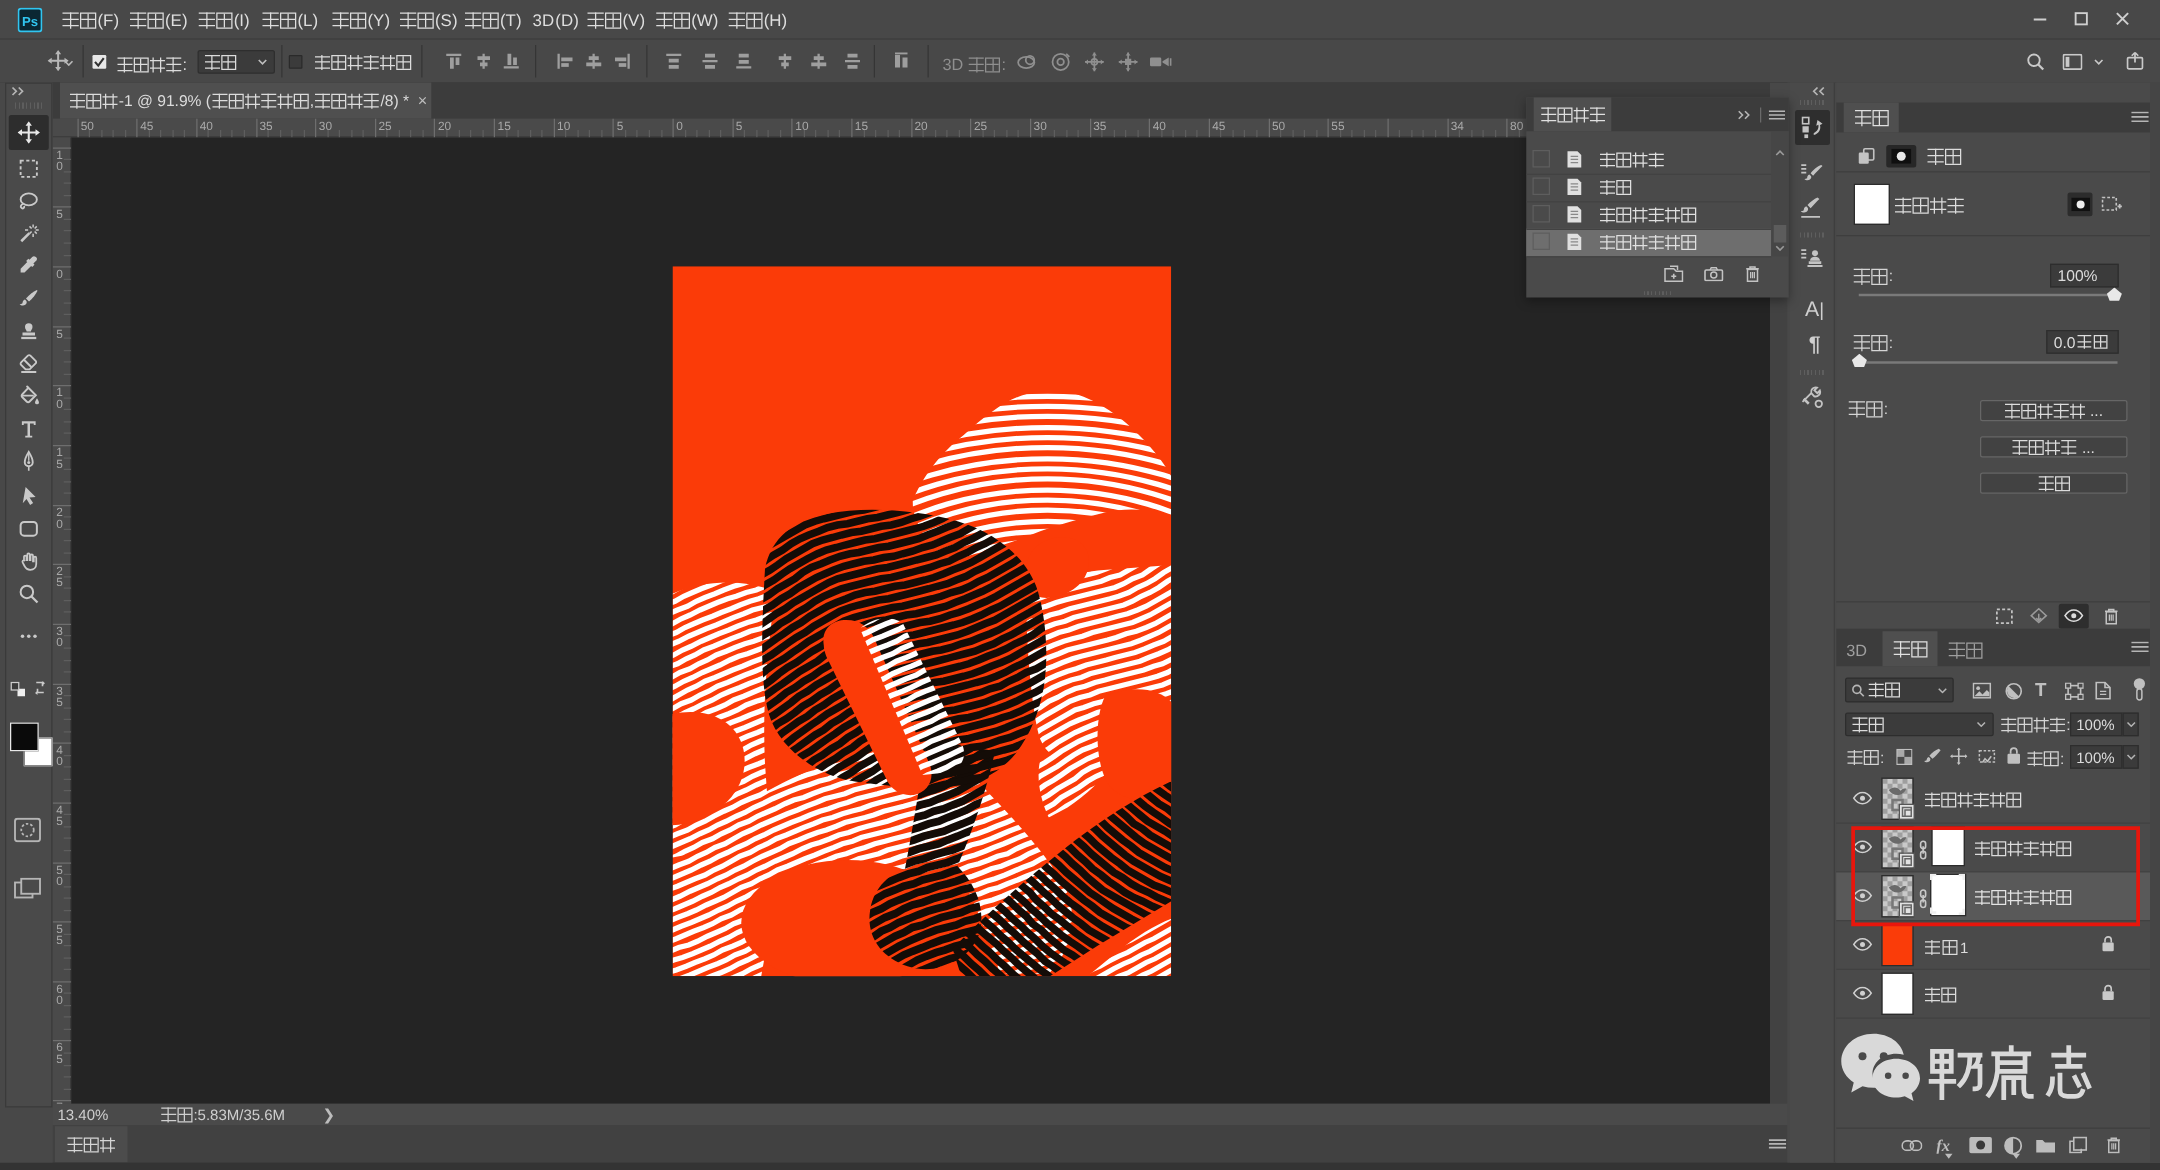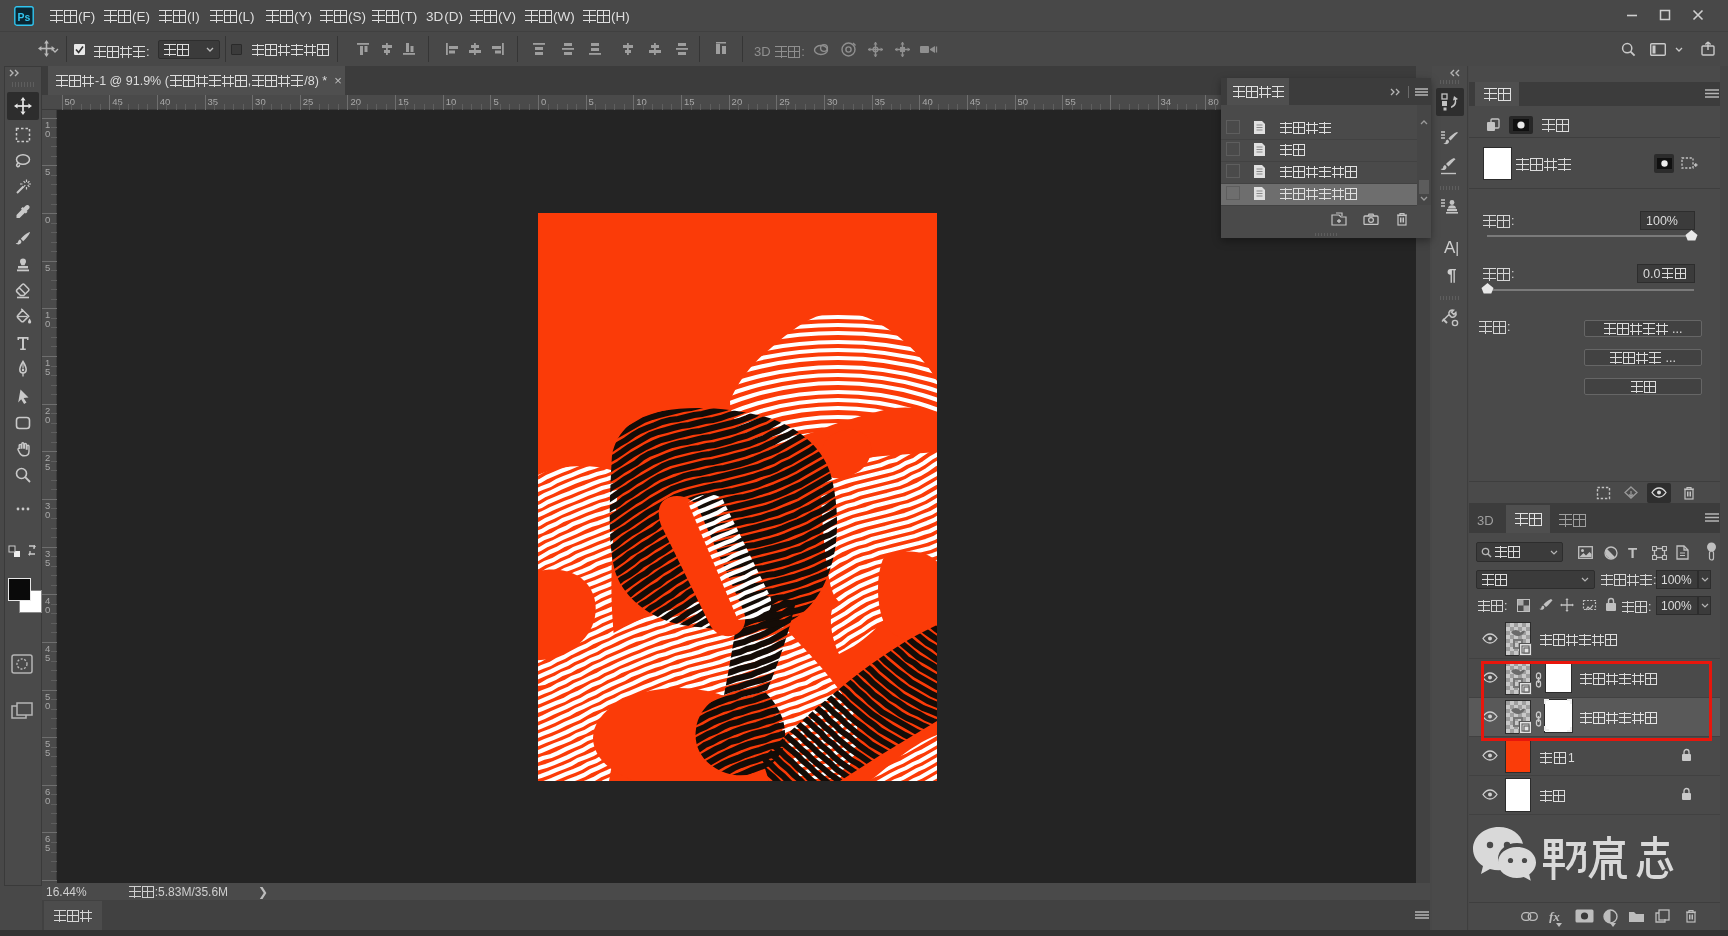--- a/index.html
+++ b/index.html
@@ -921,21 +921,21 @@
         <path d="M304,619L311,614L317,609L324,605L330,600L337,596L344,592L351,588L358,584L365,581L373,577L380,573L387,570L394,566L401,562L408,558L415,554L422,550L429,546L435,541L442,537L448,532L455,527"></path>
         <path d="M308,625L315,620L321,615L328,611L334,606L341,602L348,598L355,594L362,591L369,587L377,583L384,580L391,576L398,572L405,569L412,565L419,561L426,556L433,552L439,548L446,543L452,538L459,533"></path>
         <path d="M312,631L319,626L325,622L332,617L339,613L345,608L352,604L359,601L366,597L374,593L381,589L388,586L395,582L402,579L409,575L416,571L423,567L430,563L437,558L443,554L450,549L456,544L463,539"></path>
         <path d="M316,637L323,632L329,628L336,623L343,619L349,615L356,611L363,607L370,603L378,599L385,596L392,592L399,588L406,585L413,581L420,577L427,573L434,569L441,565L447,560L454,555L460,551L467,546"></path>
         <path d="M320,643L327,639L333,634L340,629L347,625L353,621L360,617L367,613L374,609L382,606L389,602L396,598L403,595L410,591L417,587L424,583L431,579L438,575L445,571L451,566L458,562L464,557L471,552"></path>
       </g>
     </svg>
   </div>
 <div class="ab" style="left:1416px;top:95px;width:14px;height:788px;background:#424242"></div>
 <div class="ab fx" style="left:42px;top:883px;width:1388px;height:17px;background:#4a4a4a;color:#cfcfcf;font-size:12px">
-    <span style="margin-left:4px">16.44%</span>
+    <span style="margin-left:4px">13.40%</span>
     <span class="fx" style="margin-left:42px;gap:1px"><i class="z za" style="width:12px;height:12px"></i><i class="z zb" style="width:12px;height:12px"></i>:5.83M/35.6M</span>
     <span style="margin-left:30px;color:#bdbdbd">❯</span>
   </div>
 <div class="ab" style="left:42px;top:900px;width:1388px;height:30px;background:#414141"></div>
 <div class="ab fx" style="left:44px;top:901px;width:58px;height:29px;background:#4c4c4c;justify-content:center;color:#d5d5d5;gap:1px">
     <i class="z za" style="width:12px;height:12px"></i>
     <i class="z zb" style="width:12px;height:12px"></i>
     <i class="z zc" style="width:12px;height:12px"></i>
   </div>
 <div class="ab" style="left:1415px;top:911px">

